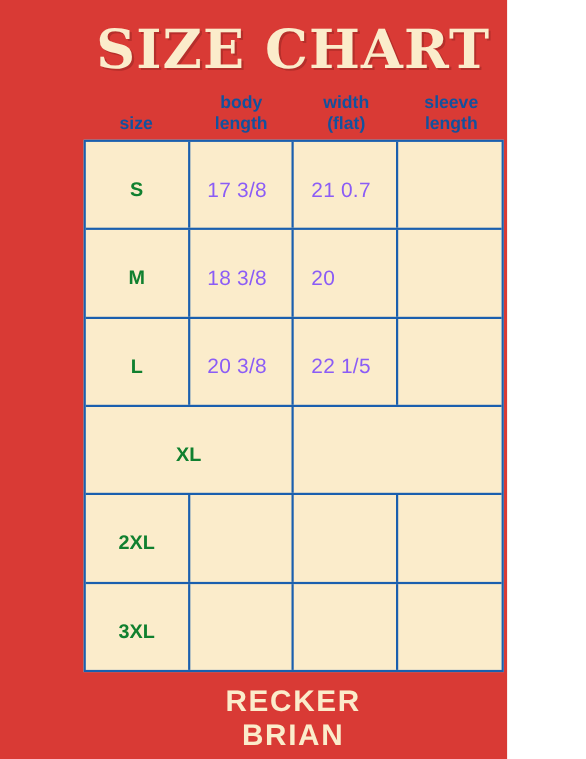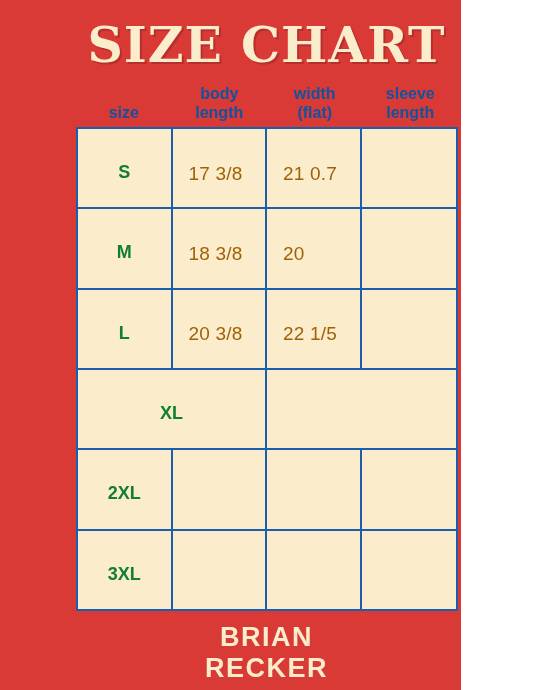--- a/index.html
+++ b/index.html
@@ -106,21 +106,21 @@
     font-size: 18px;
     line-height: 20px;
     position: relative;
     top: 4px;
   }
   .cell-measure {
     justify-content: flex-start;
     padding-left: 16px;
   }
   .measure-value {
-    color: #a16207;
+    color: #8b5cf6;
     font-size: 19px;
     line-height: 21px;
     font-weight: normal;
     position: relative;
     top: 5px;
     letter-spacing: 0.2px;
   }
 
   
   #footer {
@@ -246,17 +246,17 @@
         <span class="measure-value"></span>
       </div>
       <div class="cell cell-measure">
         <span class="measure-value"></span>
       </div>
     </div>
 
   </div>
 
   <div id="footer">
+    <span class="footer-line">RECKER</span>
     <span class="footer-line">BRIAN</span>
-    <span class="footer-line">RECKER</span>
   </div>
 
 </div>
 
 </body></html>

